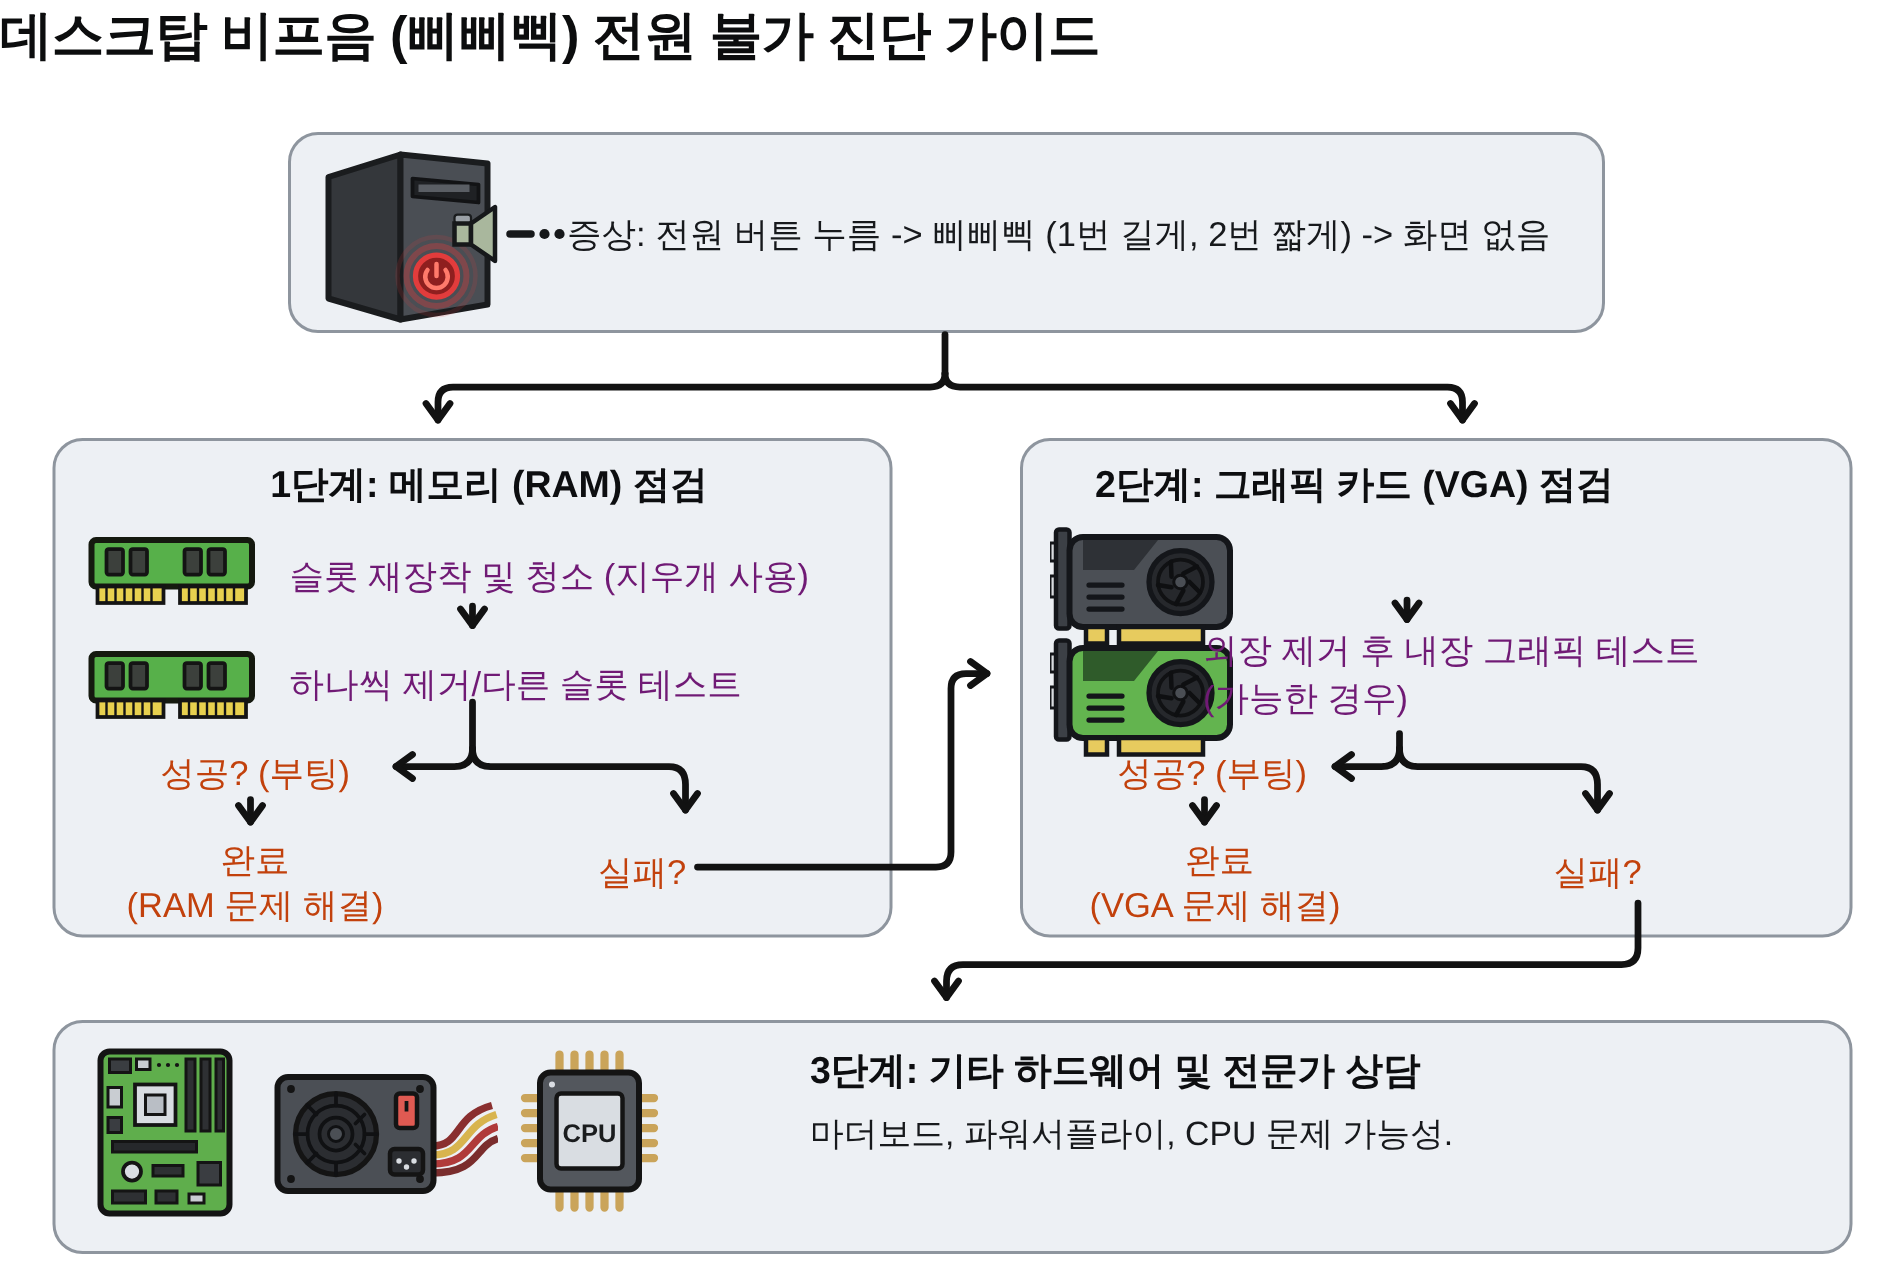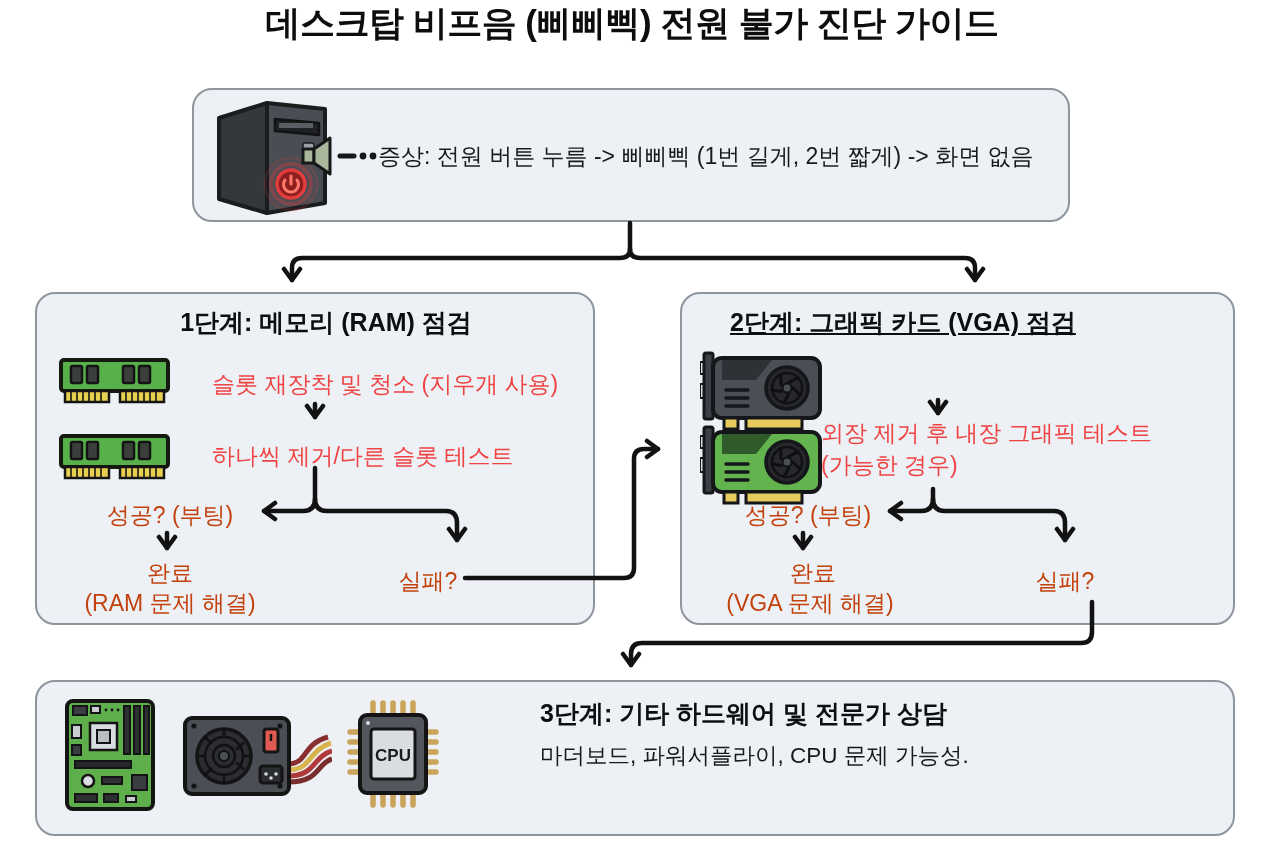--- a/index.html
+++ b/index.html
@@ -1,34 +1,34 @@
 <!DOCTYPE html>
 <html><head>
 <meta charset="utf-8">
 <style>
   * { margin:0; padding:0; box-sizing:border-box; }
   html,body { background:#ffffff; }
   body { font-family:"Liberation Sans","DejaVu Sans",sans-serif; color:#15171a; }
   #stage { position:relative; width:1264px; height:848px; background:#ffffff; overflow:hidden; }
 
   .page-title {
-    left:0; top:14px; width:1264px; text-align:center;
+    left:0; top:14px; width:1264px; text-align:left;
     font-size:35px; font-weight:bold; letter-spacing:-0.5px; color:#0c0d0e;
   }
 
   .panel {
     position:absolute; background:#edf0f4; border:2px solid #8e959e; border-radius:20px;
   }
   #symptom-panel { left:192px; top:88px;  width:878px;  height:134px; }
   #step1-panel   { left:35px;  top:292px; width:560px;  height:333px; }
   #step2-panel   { left:680px; top:292px; width:555px;  height:333px; }
   #step3-panel   { left:35px;  top:680px; width:1200px; height:156px; }
 
   .panel-title { position:absolute; width:100%; text-align:center; font-size:25px; font-weight:bold; color:#0d0e10; }
-  .row-text  { position:absolute; font-size:23px; line-height:30px; color:#ef4444;margin-left:19px; }
+  .row-text  { position:absolute; font-size:23px; line-height:30px; color:#701a75; }
   .flow-label { position:absolute; font-size:23px; text-align:center; color:#c2410c; }
 
   .symptom-text { position:absolute; left:378px; top:141px; font-size:23px; color:#17191c; }
 
   .s3-title { position:absolute; left:540px; top:697px; font-size:25px; font-weight:bold; color:#0d0e10; }
   .s3-line  { position:absolute; left:540px; font-size:22.5px; color:#17191c; }
 
   #connector-layer { position:absolute; left:0; top:0; width:1264px; height:848px; pointer-events:none; }
   svg.icon { position:absolute; }
 </style>
@@ -90,21 +90,21 @@
     <path d="M14 34 V45 M20 34 V45 M26 34 V45 M32 34 V45 M38 34 V45 M44 34 V45 M69 34 V45 M75 34 V45 M81 34 V45 M87 34 V45 M93 34 V45 M99 34 V45" stroke="#141414" stroke-width="1.6" fill="none"></path>
   </svg>
   <div class="row-text" style="left:193px; top:441px;">하나씩 제거/다른 슬롯 테스트</div>
 
   <div class="flow-label" style="left:90px; top:500px; width:160px;">성공? (부팅)</div>
   <div class="flow-label" style="left:90px; top:558px; width:160px;">완료</div>
   <div class="flow-label" style="left:58px; top:588px; width:224px;">(RAM 문제 해결)</div>
   <div class="flow-label" style="left:392px; top:566px; width:72px;">실패?</div>
 
   <div class="panel" id="step2-panel"></div>
-  <div class="panel-title" style="left:680px; top:306px; width:446px;text-decoration:underline;">2단계: 그래픽 카드 (VGA) 점검</div>
+  <div class="panel-title" style="left:680px; top:306px; width:446px;">2단계: 그래픽 카드 (VGA) 점검</div>
 
   <svg class="icon" style="left:700px; top:350px;" width="125" height="84" viewBox="0 0 125 84">
     <rect x="0" y="12" width="7" height="12" fill="#d8dbdf" stroke="#14161a" stroke-width="2"></rect>
     <rect x="0" y="34" width="7" height="14" fill="#d8dbdf" stroke="#14161a" stroke-width="2"></rect>
     <rect x="4" y="3" width="9" height="66" rx="2" fill="#3c4046" stroke="#14161a" stroke-width="3"></rect>
     <rect x="13" y="8" width="107" height="60" rx="9" fill="#4b4f55" stroke="#14161a" stroke-width="4"></rect>
     <path d="M22 10 L72 10 L56 30 L22 30 Z" fill="#2e3136"></path>
     <path d="M26 40 H48 M26 48 H48 M26 56 H48" stroke="#14161a" stroke-width="3.5" stroke-linecap="round"></path>
     <circle cx="87" cy="38" r="21" fill="#26282c" stroke="#14161a" stroke-width="3.5"></circle>
     <circle cx="87" cy="38" r="15" fill="none" stroke="#101113" stroke-width="2.5"></circle>

